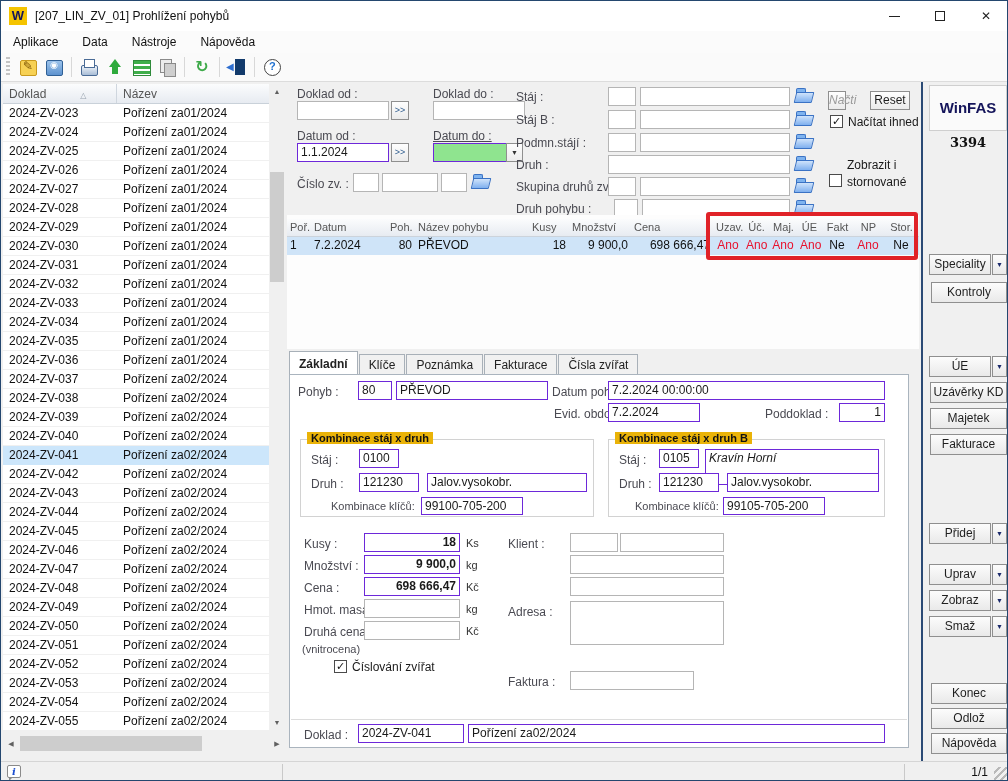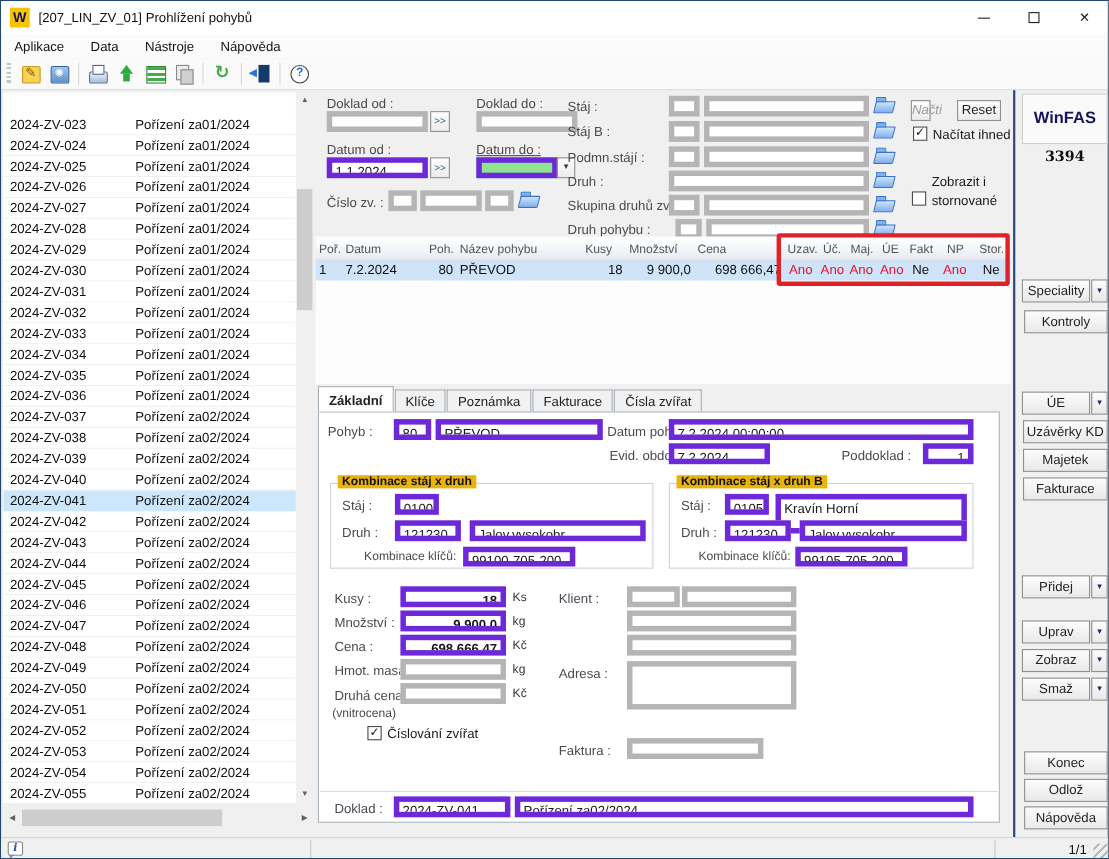--- a/index.html
+++ b/index.html
@@ -33,21 +33,21 @@
   .ic-list::before{content:"";position:absolute;left:3px;top:4px;width:16px;height:14px;background:repeating-linear-gradient(180deg,#3fae4a 0 3px,#fff 3px 5px);border:1px solid #2f8a3a;}
   .ic-copy::before{content:"";position:absolute;left:4px;top:3px;width:10px;height:12px;background:#ececec;border:1px solid #8a8a8a;}
   .ic-copy::after{content:"";position:absolute;left:8px;top:7px;width:10px;height:12px;background:#cfcfcf;border:1px solid #8a8a8a;}
   .ic-refresh{color:#3faa4a;font-size:16px;font-weight:bold;text-align:center;line-height:22px;}
   .ic-exit::before{content:"";position:absolute;left:9px;top:3px;width:10px;height:16px;background:#123a6b;}
   .ic-exit::after{content:"◀";position:absolute;left:0px;top:5px;font-size:10px;color:#2f6fd0;}
   .ic-help::before{content:"";position:absolute;left:3px;top:3px;width:15px;height:15px;border:1px solid #444;border-radius:50%;background:#fff;}
   .ic-help::after{content:"?";position:absolute;left:8px;top:4px;font-size:11px;font-weight:bold;color:#1d6fd0;}
   
   .lbl{position:absolute;font-size:12px;color:#4a4a52;white-space:nowrap;}
-  .inp{position:absolute;background:#fff;border:5px solid #6d28d9;font-size:12px;padding:0 3px;line-height:17px;
+  .inp{position:absolute;background:#fff;border:1px solid #6d28d9;font-size:12px;padding:0 3px;line-height:17px;
        white-space:nowrap;overflow:hidden;}
   .inp.empty{border-color:#b5b5b5;}
   .inp.ar{text-align:right;}
   .btn{position:absolute;background:linear-gradient(#fefefe,#ebebeb);border:1px solid #8f8f8f;font-size:12px;
        color:#1f1f1f;text-align:center;line-height:17px;}
   .btn.disabled{color:#9a9a9a;}
   .chk{position:absolute;width:13px;height:13px;background:#fff;border:1px solid #4a4a4a;font-size:11px;
        line-height:11px;text-align:center;color:#111;}
   .folder{position:absolute;width:18px;height:15px;}
   .folder::before{content:"";position:absolute;left:1px;top:0;width:8px;height:5px;background:#7eb3ef;border:1px solid #3a72c4;border-bottom:none;border-radius:2px 2px 0 0;}
@@ -155,20 +155,24 @@
     <span class="ic ic-copy"></span>
     <span class="tsep"></span>
     <span class="ic ic-refresh">↻</span>
     <span class="tsep"></span>
     <span class="ic ic-exit"></span>
     <span class="tsep"></span>
     <span class="ic ic-help"></span>
   </div>
 
   <div id="doc-list-bg"></div>
+  <div id="doc-list-header">
+    <div class="h1"><span>Doklad</span><span class="sort-glyph">△</span></div>
+    <div class="h2">Název</div>
+  </div>
   <div id="doc-list-body">
       <div class="doc-row">
         <div class="c1">2024-ZV-023</div>
         <div class="c2">Pořízení za01/2024</div>
       </div>
       <div class="doc-row">
         <div class="c1">2024-ZV-024</div>
         <div class="c2">Pořízení za01/2024</div>
       </div>
       <div class="doc-row">
@@ -428,21 +432,21 @@
       <div class="inp" style="left:58px;top:33px;width:60px;height:19px;">121230</div>
       <div class="inp" style="left:126px;top:33px;width:160px;height:19px;">Jalov.vysokobr.</div>
       <div class="lbl" style="left:30px;top:60px;font-size:11px;">Kombinace klíčů:</div>
       <div class="inp" style="left:120px;top:57px;width:102px;height:18px;">99100-705-200</div>
     </div>
 
     <div class="group" style="left:318px;top:64px;width:277px;height:78px;">
       <div class="glegend">Kombinace stáj x druh B</div>
       <div class="lbl" style="left:10px;top:13px;">Stáj :</div>
       <div class="inp" style="left:50px;top:9px;width:40px;height:19px;">0105</div>
-      <div class="inp" style="left:96px;top:9px;width:174px;height:36px;">Kravín Horní</div>
+      <div class="inp" style="left:96px;top:9px;width:174px;height:36px;font-style:italic;">Kravín Horní</div>
       <div class="lbl" style="left:10px;top:37px;">Druh :</div>
       <div class="inp" style="left:50px;top:33px;width:60px;height:19px;">121230</div>
       <div class="inp" style="left:118px;top:33px;width:152px;height:19px;">Jalov.vysokobr.</div>
       <div class="lbl" style="left:26px;top:60px;font-size:11px;">Kombinace klíčů:</div>
       <div class="inp" style="left:114px;top:57px;width:102px;height:18px;">99105-705-200</div>
     </div>
 
     <div class="lbl" style="left:14px;top:162px;">Kusy :</div>
     <div class="inp ar valbold" style="left:74px;top:158px;width:96px;height:19px;">18</div>
     <div class="unit" style="left:176px;top:162px;">Ks</div>

